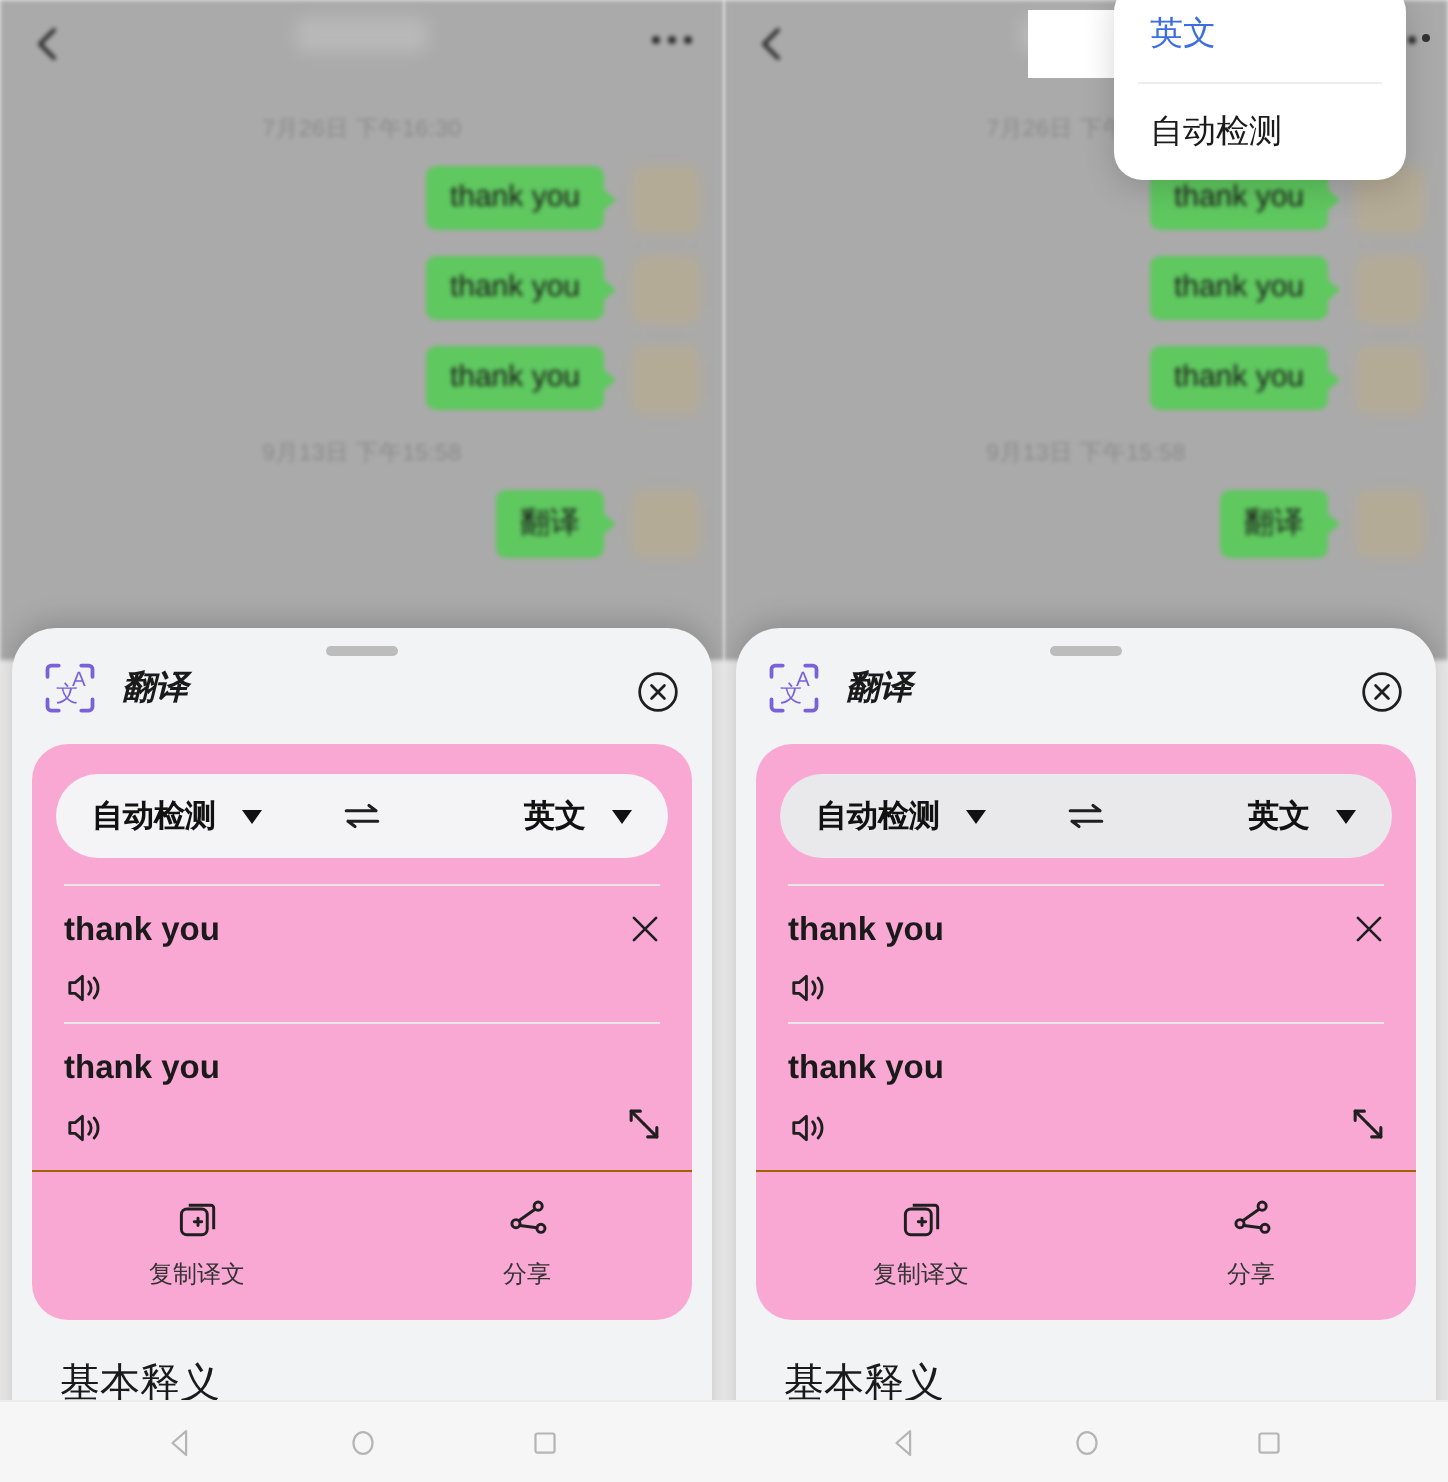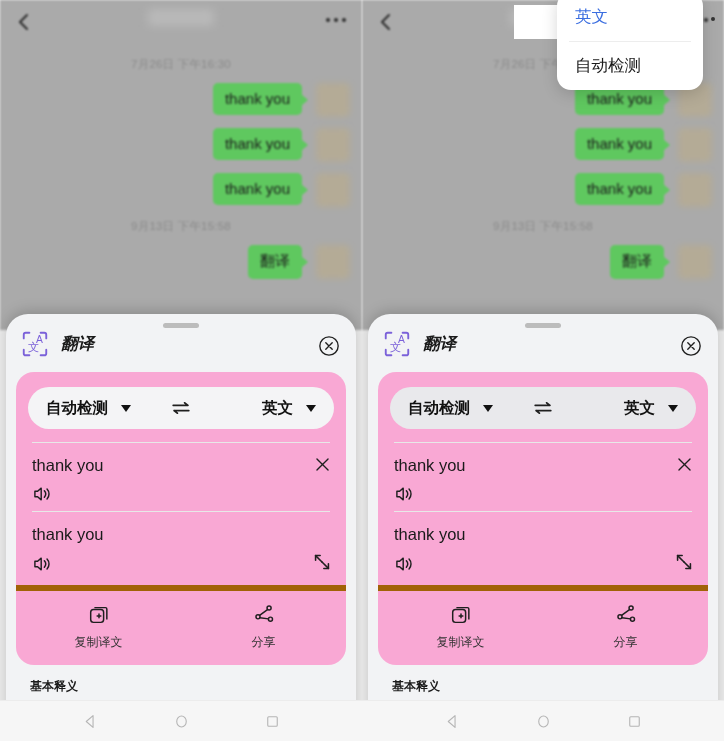--- a/index.html
+++ b/index.html
@@ -172,21 +172,21 @@
   .caret {
     width: 0; height: 0;
     border-left: 5.5px solid transparent;
     border-right: 5.5px solid transparent;
     border-top: 7px solid #111111;
   }
   .swap-icon { width: 22px; height: 14px; flex: none; }
 
   .divider { height: 1px; background: #e8e8e8; margin: 13px 16px 0; }
 
-  .text-block { padding: 12px 16px 4px; position: relative; }
+  .text-block { padding: 12px 16px 4px; position: relative; font-weight: bold; }
   .text-line {
     font-size: 16.5px;
     color: #1a1a1a;
     padding-right: 30px;
     line-height: 1.3;
   }
   .speaker { margin-top: 9px; width: 22px; height: 18px; display:block; }
   .clear-x {
     position: absolute;
     right: 14px; top: 12px;
@@ -194,39 +194,39 @@
   }
   .expand-ic {
     position: absolute;
     right: 13px; bottom: 4px;
     width: 22px; height: 22px;
   }
 
   .actions {
     display: flex;
     margin-top: 8px;
-    border-top: 6px solid #a16207;
+    border-top: 1px solid #a16207;
     padding: 12px 0 14px;
   }
   .action {
     flex: 1;
     display: flex;
     flex-direction: column;
     align-items: center;
     gap: 7px;
   }
   .action svg { display: block; }
   .action-label { font-size: 12px; color: #333333; }
 
   .section-title {
     position: absolute;
     left: 24px;
     top: 364px;
-    font-size: 12px;
-    font-weight: bold;
+    font-size: 20px;
+    font-weight: normal;
     color: #1a1a1a;
   }
 
   
   .navbar {
     position: absolute;
     left: 0; right: 0; bottom: 0;
     height: 41px;
     background: #f6f6f6;
     border-top: 1px solid #ececec;

